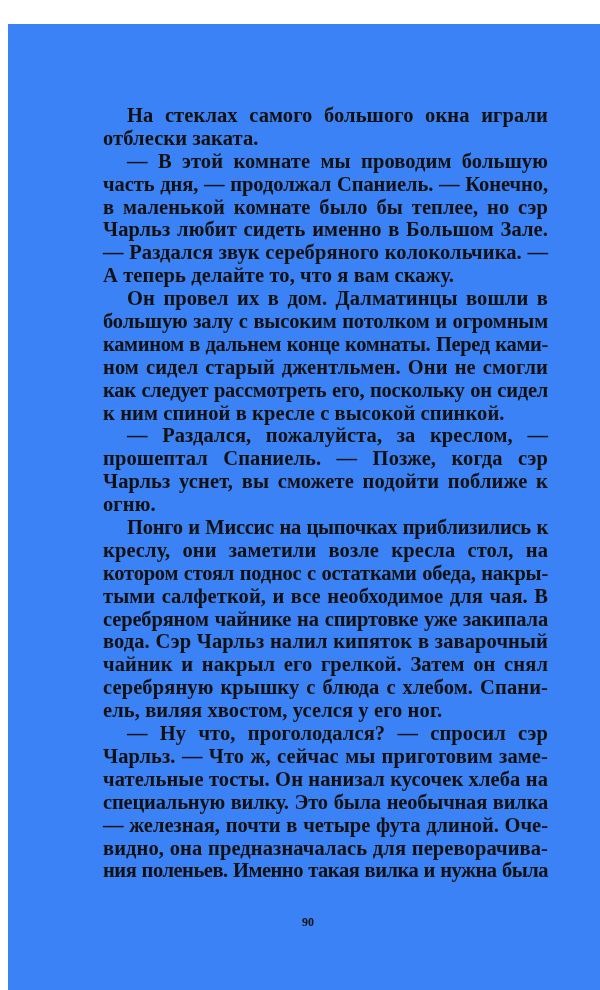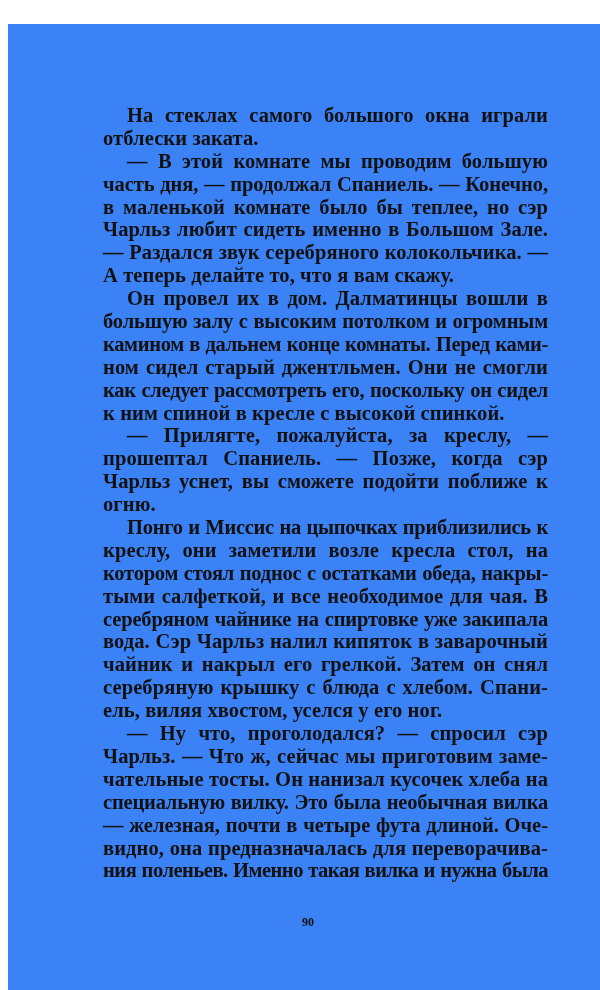--- a/index.html
+++ b/index.html
@@ -71,21 +71,21 @@
       <span class="line" style="text-align: left;"><span>в маленькой комнате было бы теплее, но сэр</span></span>
       <span class="line" style="text-align: left;"><span>Чарльз любит сидеть именно в Большом Зале.</span></span>
       <span class="line" style="text-align: left;"><span>— Раздался звук серебряного колокольчика. —</span></span>
       <span class="line last">А теперь делайте то, что я вам скажу.</span>
       <span class="line indent" style="text-align: center;"><span>Он провел их в дом. Далматинцы вошли в</span></span>
       <span class="line" style="text-align: left;"><span style="letter-spacing: -0.138765px;">большую залу с высоким потолком и огромным</span></span>
       <span class="line" style="text-align: right;"><span style="letter-spacing: -0.341264px;">камином в дальнем конце комнаты. Перед ками-</span></span>
       <span class="line" style="text-align: center;"><span>ном сидел старый джентльмен. Они не смогли</span></span>
       <span class="line" style="text-align: left;"><span style="letter-spacing: -0.25266px;">как следует рассмотреть его, поскольку он сидел</span></span>
       <span class="line last">к ним спиной в кресле с высокой спинкой.</span>
-      <span class="line indent" style="text-align: left;"><span>— Прилягте, пожалуйста, за креслу, —</span></span>
+      <span class="line indent" style="text-align: left;"><span>— Раздался, пожалуйста, за креслом, —</span></span>
       <span class="line" style="text-align: left;"><span>прошептал Спаниель. — Позже, когда сэр</span></span>
       <span class="line" style="text-align: left;"><span>Чарльз уснет, вы сможете подойти поближе к</span></span>
       <span class="line last">огню.</span>
       <span class="line indent" style="text-align: left;"><span style="letter-spacing: -0.272104px;">Понго и Миссис на цыпочках приблизились к</span></span>
       <span class="line" style="text-align: center;"><span>креслу, они заметили возле кресла стол, на</span></span>
       <span class="line" style="text-align: left;"><span style="letter-spacing: -0.228261px;">котором стоял поднос с остатками обеда, накры-</span></span>
       <span class="line" style="text-align: left;"><span>тыми салфеткой, и все необходимое для чая. В</span></span>
       <span class="line" style="text-align: left;"><span style="letter-spacing: -0.152344px;">серебряном чайнике на спиртовке уже закипала</span></span>
       <span class="line" style="text-align: right;"><span>вода. Сэр Чарльз налил кипяток в заварочный</span></span>
       <span class="line" style="text-align: left;"><span>чайник и накрыл его грелкой. Затем он снял</span></span>

